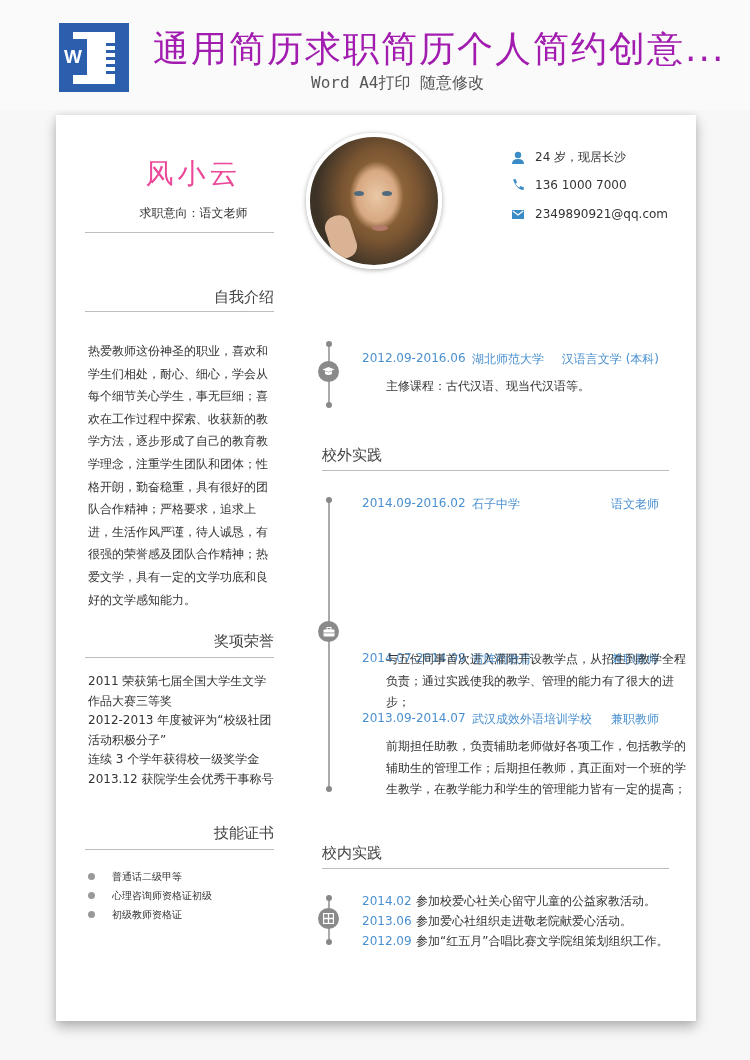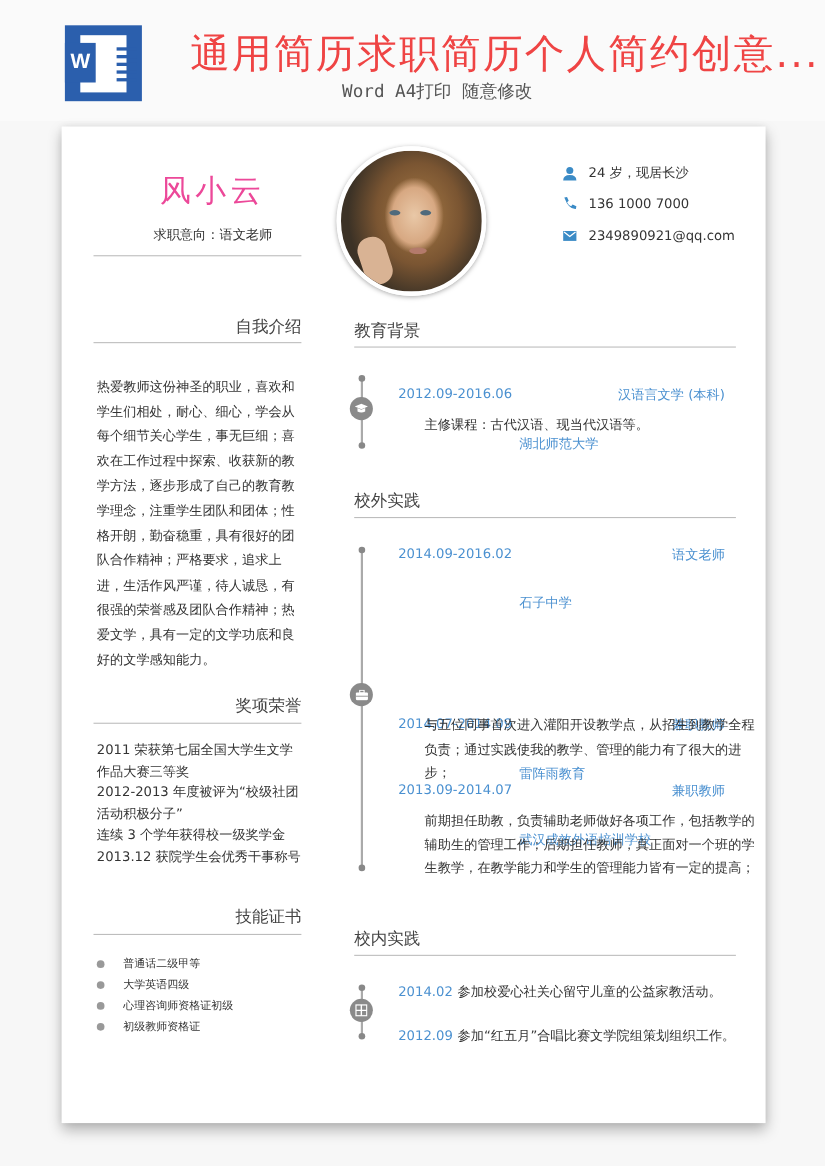--- a/index.html
+++ b/index.html
@@ -4,21 +4,21 @@
 <style>
   * { margin:0; padding:0; box-sizing:border-box; }
   html, body { width:750px; height:1060px; background:#f7f7f7; overflow:hidden; }
   body { position:relative; font-family:"DejaVu Sans","Liberation Sans",sans-serif; color:#333; }
 
   .banner { position:absolute; left:0; top:0; width:750px; height:110px; background:#fafafa; }
   .word-icon { position:absolute; left:59px; top:23px; width:70px; height:69px; background:#2b5fad; }
   .word-icon .page { position:absolute; left:14px; top:9px; width:42px; height:52px; background:#fff; }
   .word-icon .line { position:absolute; right:5px; height:3px; width:18px; background:#2b5fad; }
   .word-icon .w { position:absolute; left:0; top:16px; width:28px; height:36px; background:#2b5fad; color:#fff; font:bold 19px "Liberation Sans",sans-serif; text-align:center; line-height:36px; }
-  .doc-title { position:absolute; left:153px; top:25px; font-size:36px; color:#ef4444; letter-spacing:2px; white-space:nowrap;margin-left:20px; }
+  .doc-title { position:absolute; left:153px; top:25px; font-size:36px; color:#a21caf; letter-spacing:2px; white-space:nowrap; }
   .doc-sub { position:absolute; left:311px; top:73px; font-size:16px; color:#555; font-family:"DejaVu Sans Mono","Liberation Mono",monospace; }
 
   .paper { position:absolute; left:56px; top:115px; width:640px; height:906px; background:#fff; box-shadow:0 6px 12px rgba(0,0,0,0.28), 0 0 6px rgba(0,0,0,0.08); }
 
   .name { position:absolute; left:0; width:275px; top:40px; text-align:center; font-size:28px; color:#ec4899; letter-spacing:4px; }
   .objective { position:absolute; left:0; width:275px; top:90px; text-align:center; font-size:12px; color:#333; }
   .hr-left { position:absolute; left:29px; width:189px; height:1px; background:#bdbdbd; }
 
   .left-h { position:absolute; left:29px; width:189px; text-align:right; font-size:15px; color:#444; }
   .intro { position:absolute; left:32px; width:185px; top:225px; font-size:12px; line-height:22.6px; color:#333; }
@@ -38,21 +38,21 @@
   .contact .ic { width:14px; height:14px; margin-right:10px; display:inline-block; }
 
   .sec-h { position:absolute; left:266px; width:347px; font-size:15px; color:#444; padding-bottom:5px; border-bottom:1px solid #bdbdbd; }
 
   .tl-line { position:absolute; left:272px; width:2px; background:#aaa; }
   .tl-dot { position:absolute; left:270px; width:6px; height:6px; border-radius:50%; background:#888; }
   .tl-badge { position:absolute; left:262px; width:21px; height:21px; border-radius:50%; background:#8a8a8a; display:flex; align-items:center; justify-content:center; }
 
   .row-head { position:absolute; left:306px; width:297px; font-size:12px; color:#4a90d0; display:flex; }
   .row-head .d { width:110px; }
-  .row-head .org { flex:1;margin-top:44px; }
+  .row-head .org { flex:1; }
   .row-head .role { text-align:right; }
   .body-txt { position:absolute; left:306px; width:302px; font-size:12px; line-height:21.7px; color:#333;margin-left:24px; }
 
   .cp-row { position:absolute; left:306px; font-size:12px; height:20px; line-height:20px; display:flex; }
   .cp-row .d { color:#4a90d0; width:54px; }
 </style>
 </head>
 <body>
 
 <div class="banner">
@@ -85,21 +85,20 @@
     <div>2011 荣获第七届全国大学生文学作品大赛三等奖</div>
     <div>2012-2013 年度被评为“校级社团活动积极分子”</div>
     <div>连续 3 个学年获得校一级奖学金</div>
     <div>2013.12 获院学生会优秀干事称号</div>
   </div>
 
   <div class="left-h" style="top:709px">技能证书</div>
   <div class="hr-left" style="top:734px"></div>
   <ul class="skills">
     <li><span class="dot"></span><span>普通话二级甲等</span></li>
-    <li><span class="dot"></span><span>大学英语四级</span></li>
     <li><span class="dot"></span><span>心理咨询师资格证初级</span></li>
     <li><span class="dot"></span><span>初级教师资格证</span></li>
   </ul>
 
   <div class="photo">
     <div class="eye" style="left:44px"></div>
     <div class="eye" style="left:72px"></div>
     <div class="lip"></div>
     <div class="hand"></div>
   </div>
@@ -118,21 +117,20 @@
     <span>136 1000 7000</span>
   </div>
   <div class="contact" style="top:92px">
     <svg class="ic" viewBox="0 0 14 14">
         <rect x="1" y="3" width="12" height="9" fill="#3b8bc6"></rect>
         <path d="M1.8 4 L7 8 L12.2 4" stroke="#fff" stroke-width="1.2" fill="none"></path>
       </svg>
     <span>2349890921@qq.com</span>
   </div>
 
-  <div class="sec-h" style="top:176px">教育背景</div>
   <div class="tl-line" style="top:228px;height:62px"></div>
   <div class="tl-dot" style="top:226px"></div>
   <div class="tl-dot" style="top:287px"></div>
   <div class="tl-badge" style="top:246px">
     <svg width="13" height="11" viewBox="0 0 13 11">
         <path d="M6.5 1 L12.5 3.5 L6.5 6 L0.5 3.5 Z" fill="#fff"></path>
         <path d="M3 5 L3 8 Q6.5 10 10 8 L10 5 L6.5 6.5 Z" fill="#fff"></path>
       </svg>
   </div>
   <div class="row-head" style="top:236px">
@@ -181,17 +179,21 @@
   <div class="tl-badge" style="top:793px">
     <svg width="11" height="11" viewBox="0 0 11 11">
         <rect x="0.5" y="0.5" width="10" height="10" fill="none" stroke="#fff" stroke-width="1.3"></rect>
         <path d="M5.5 0.5 V10.5 M0.5 5.5 H10.5" stroke="#fff" stroke-width="1.3"></path>
       </svg>
   </div>
   <div class="cp-row" style="top:776px">
     <span class="d">2014.02</span>
     <span>参加校爱心社关心留守儿童的公益家教活动。</span>
   </div>
+  <div class="cp-row" style="top:796px">
+    <span class="d">2013.06</span>
+    <span>参加爱心社组织走进敬老院献爱心活动。</span>
+  </div>
   <div class="cp-row" style="top:816px">
     <span class="d">2012.09</span>
     <span>参加“红五月”合唱比赛文学院组策划组织工作。</span>
   </div>
 </div>
 
 </body></html>

